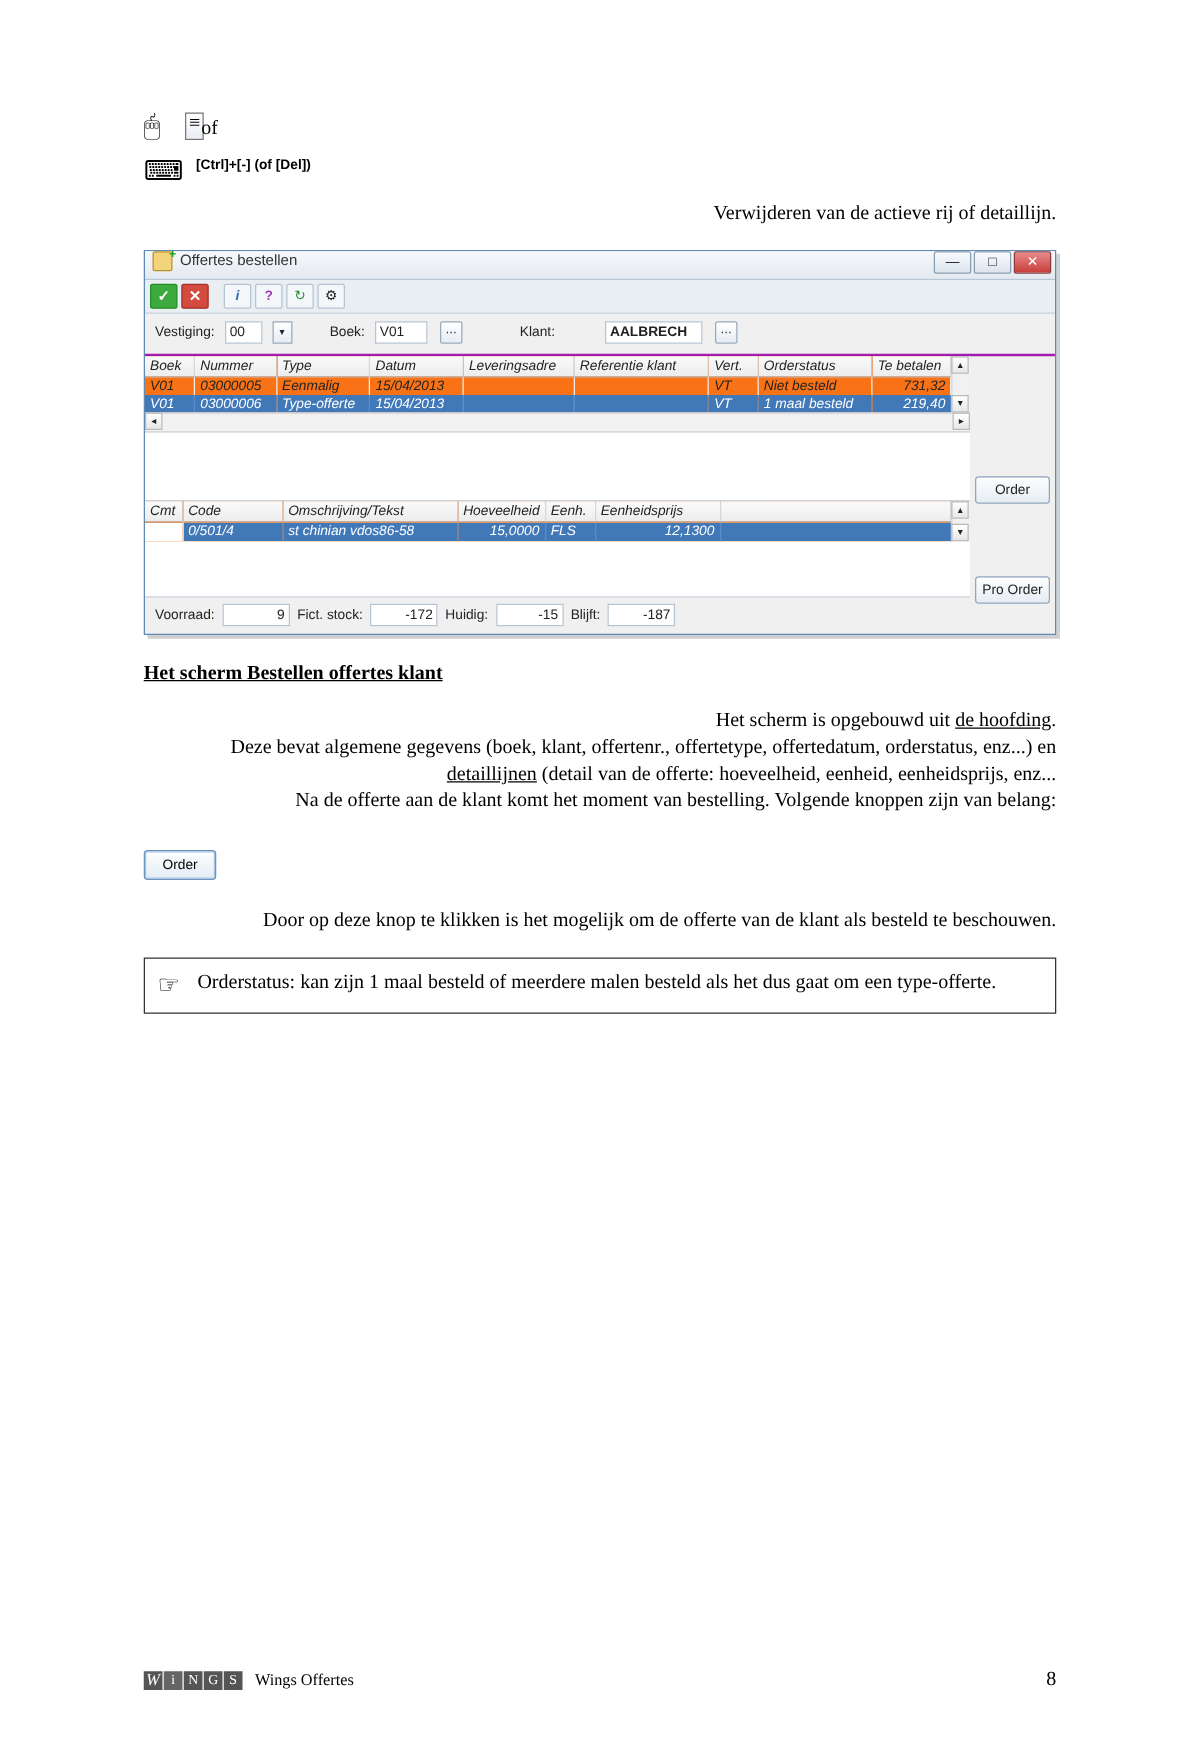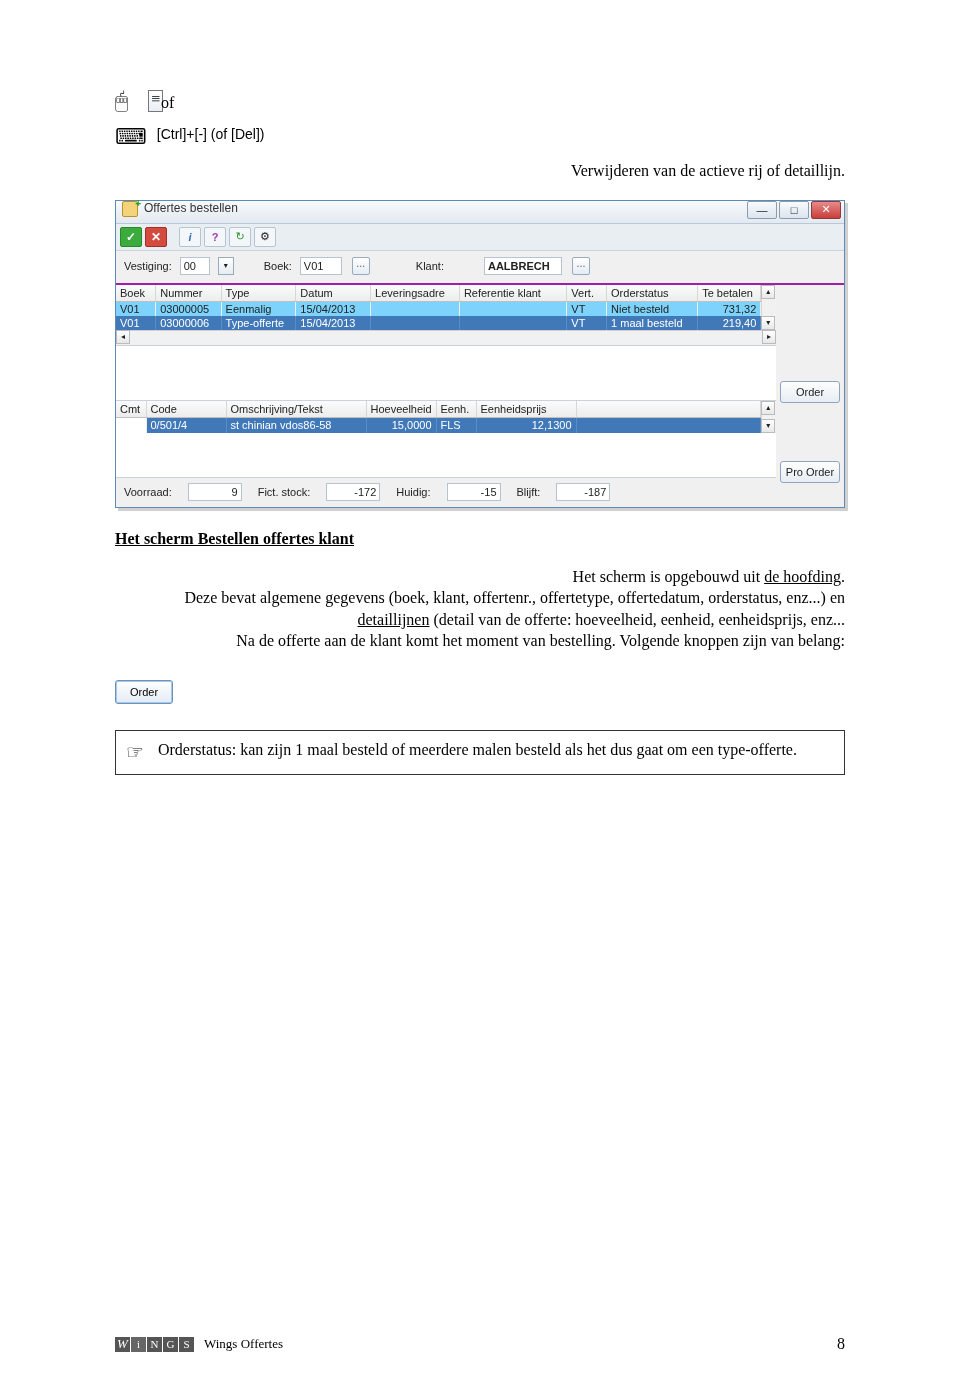--- a/index.html
+++ b/index.html
@@ -170,22 +170,23 @@
     border: 1px solid #8fa5bd;
     background: linear-gradient(#fdfdfd, #e7edf4);
     border-radius: 3px;
     text-align: center;
     font-size: 11px;
     line-height: 20px;
   }
   table.grid {
     border-collapse: collapse;
     width: 100%;
-    background: #7dd3fc;
+    background: #f97316;
     table-layout: fixed;
+    font-style: italic;
   }
   table.grid th {
     background: linear-gradient(#fafbfc, #ececec);
     border-bottom: 1px solid #c0c0c0;
     border-right: 1px solid #d7d7d7;
     font-weight: normal;
     text-align: left;
     padding: 2px 4px;
     font-size: 11px;
     white-space: nowrap;
@@ -245,21 +246,21 @@
     position: absolute;
     left: -1px;
     display: flex; align-items: center; justify-content: center;
     font-size: 8px;
   }
   .status-row {
     border-top: 1px solid #c9d2db;
     padding: 5px 8px 6px 8px;
     display: flex;
     align-items: center;
-    gap: 16px;
+    gap: 6px;
   }
   .status-row .inp { width: 46px; text-align: right; }
 
   .order-btn-inline {
     display: inline-block;
     height: 22px;
     border: 1px solid #6a93bd;
     background: linear-gradient(#fefefe, #e3ecf6);
     border-radius: 3px;
     padding: 0 14px;
@@ -318,21 +319,21 @@
 <div class="page">
 
 
   <div class="iconrow">
     <span class="inline-icon">🖱</span>
     <span class="inline-icon" style="font-size:16px; border:1px solid #777; padding:0 2px; background:linear-gradient(#fff,#e9eef5);">≡</span>
   </div>
   <div class="kbd-line">of</div>
   <div style="display:flex; gap:10px; margin-bottom:10px;">
     <span class="inline-icon">⌨</span>
-    <span class="arial" style="font-family: Arial, sans-serif; font-size: 14px;">[Ctrl]+[-] (of [Del])</span>
+    <span class="arial" style="font-family: Arial, sans-serif; font-size: 11px; font-weight: bold;">[Ctrl]+[-] (of [Del])</span>
   </div>
 
   <div class="para">Verwijderen van de actieve rij of detaillijn.</div>
 
 
   
   <div class="win">
     <div class="win-titlebar">
       <span class="win-title-icon"></span>
       <span class="win-title">Offertes bestellen</span>
@@ -494,20 +495,21 @@
   <div class="h1">Het scherm Bestellen offertes klant</div>
 
   <div class="para">
     <span>Het scherm is opgebouwd uit </span><span class="underline">de hoofding</span><span>.</span><br>
     <span>Deze bevat algemene gegevens (boek, klant, offertenr., offertetype, offertedatum, orderstatus, enz...) en </span><span class="underline">detaillijnen</span><span> (detail van de offerte: hoeveelheid, eenheid, eenheidsprijs, enz...</span><br>
     <span>Na de offerte aan de klant komt het moment van bestelling.  Volgende knoppen zijn van belang:</span>
   </div>
 
   <div class="order-btn-inline">Order</div>
 
+  <div class="para">Door op deze knop te klikken is het mogelijk om de offerte van de klant als besteld te beschouwen.</div>
 
   <div class="notebox">
     <span class="sym">☞</span>
     <span>Orderstatus: kan zijn 1 maal besteld of meerdere malen besteld als het dus gaat om een type-offerte.</span>
   </div>
 
   <div class="footer">
     <div class="logo">
       <div class="logoboxes">
         <div class="logobox lb-w">W</div>

